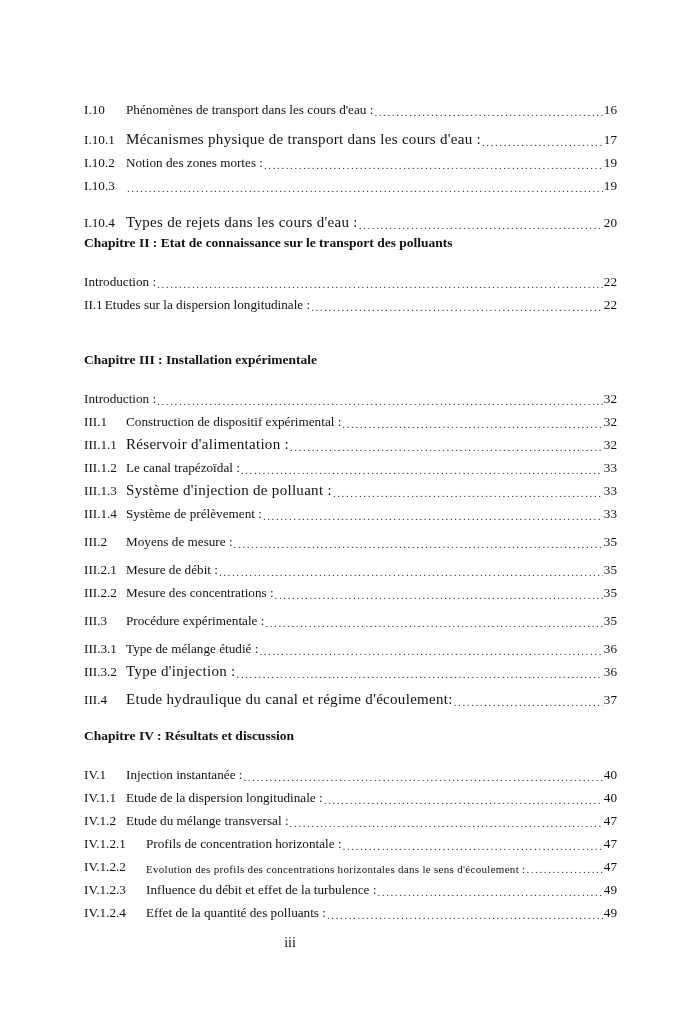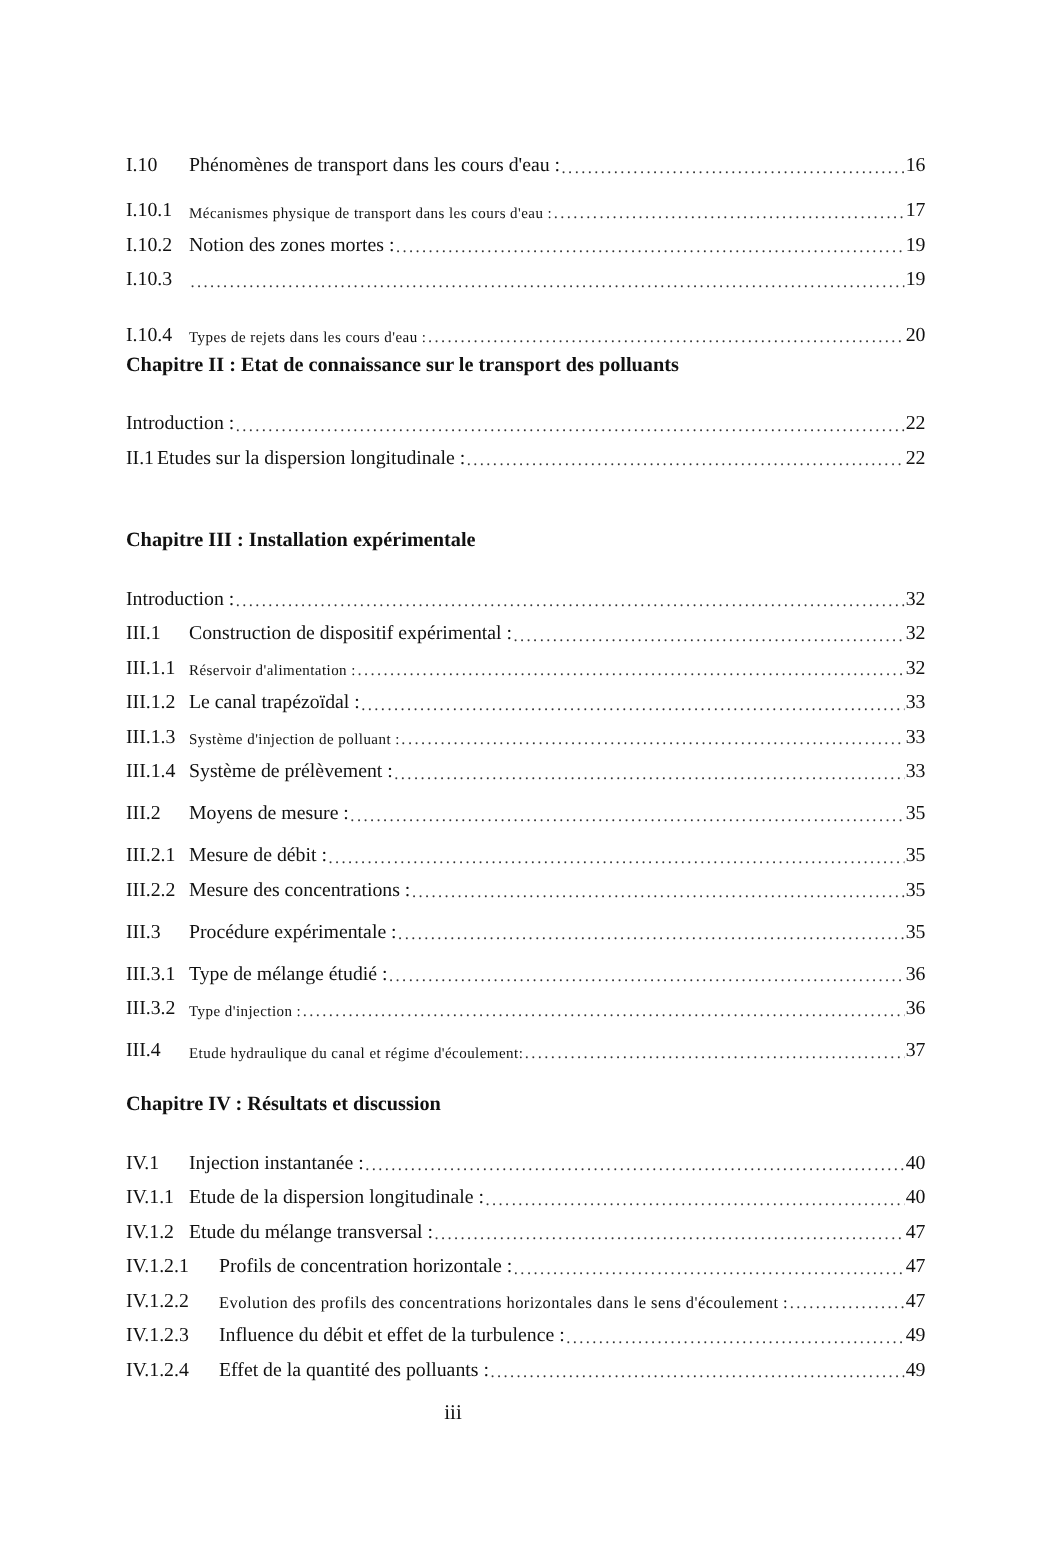--- a/index.html
+++ b/index.html
@@ -6,27 +6,27 @@
   body { width: 700px; height: 1028px; position: relative; overflow: hidden;
          font-family: "Liberation Serif", "DejaVu Serif", serif; color: #111; }
   .page { position: absolute; left: 0; top: 0; width: 700px; height: 1028px; }
   .row { position: absolute; left: 84px; width: 533px; height: 18px;
          display: flex; align-items: flex-end; font-size: 13.2px; white-space: nowrap; }
   .num { flex: 0 0 auto; }
   .num.w1 { width: 42px; }
   .num.w2 { width: 62px; }
   .num.w3 { width: 0; margin-right: 0; }
   .title { flex: 0 0 auto; }
-  .title.light { font-size: 10px; letter-spacing: 0.3px; }
+  .title.light { font-size: 15px; letter-spacing: 0.3px; }
   .dots { flex: 1 1 auto; overflow: hidden; margin: 0 1px; color: #333; letter-spacing: 1.6px; font-size: 11px; }
   .dots::before { content: "................................................................................................................................................................................................................................................"; }
   .page-num { flex: 0 0 auto; }
   .chapter { position: absolute; left: 84px; width: 533px; text-align: left;
              font-weight: bold; font-size: 13.5px; }
-  .folio { position: absolute; left: 0; width: 580px; text-align: center; font-size: 14px; top: 935px; padding-left: 12px; }
+  .folio { position: absolute; left: 0; width: 580px; text-align: center; font-size: 14px; top: 935px; }
 </style>
 </head>
 <body>
 
 <div class="page">
 
   <div class="row" style="top:100px">
     <span class="num w1">I.10</span>
     <span class="title">Phénomènes de transport dans les cours d'eau :</span>
     <span class="dots"></span>

